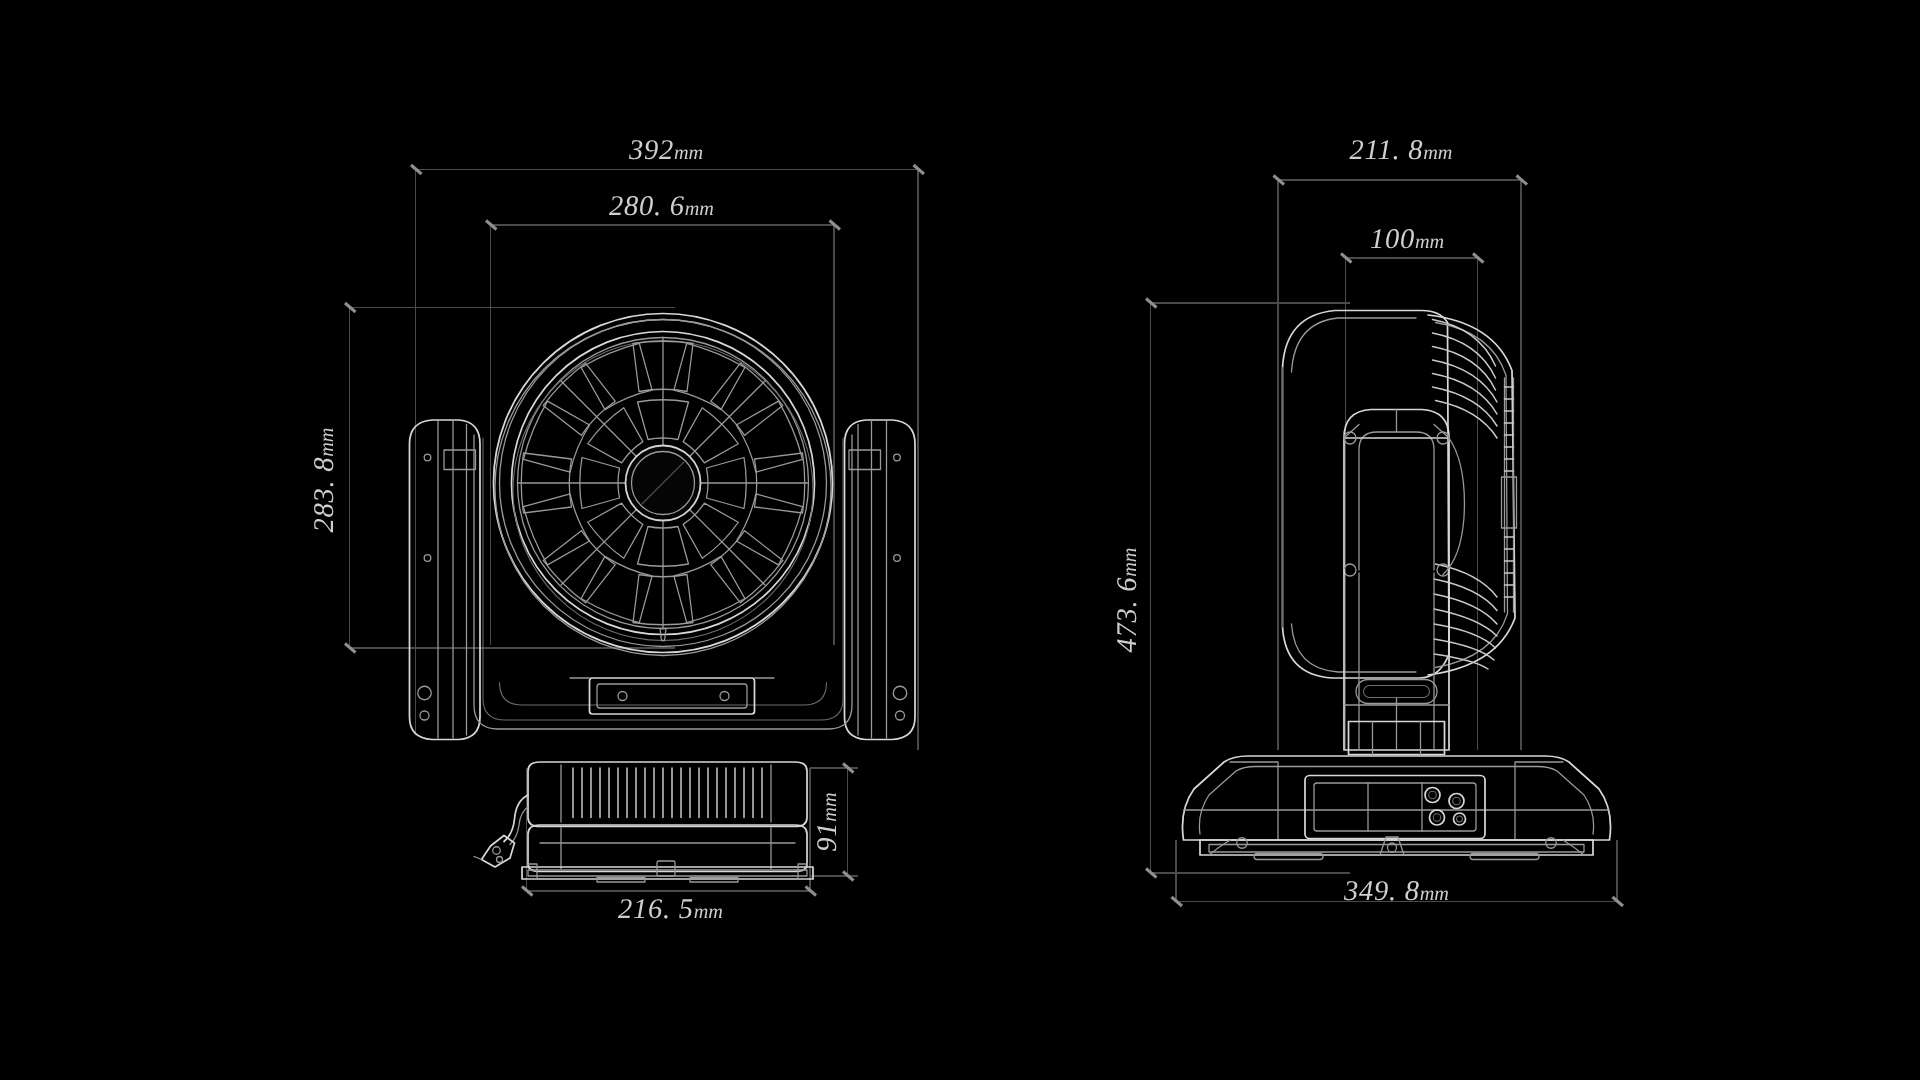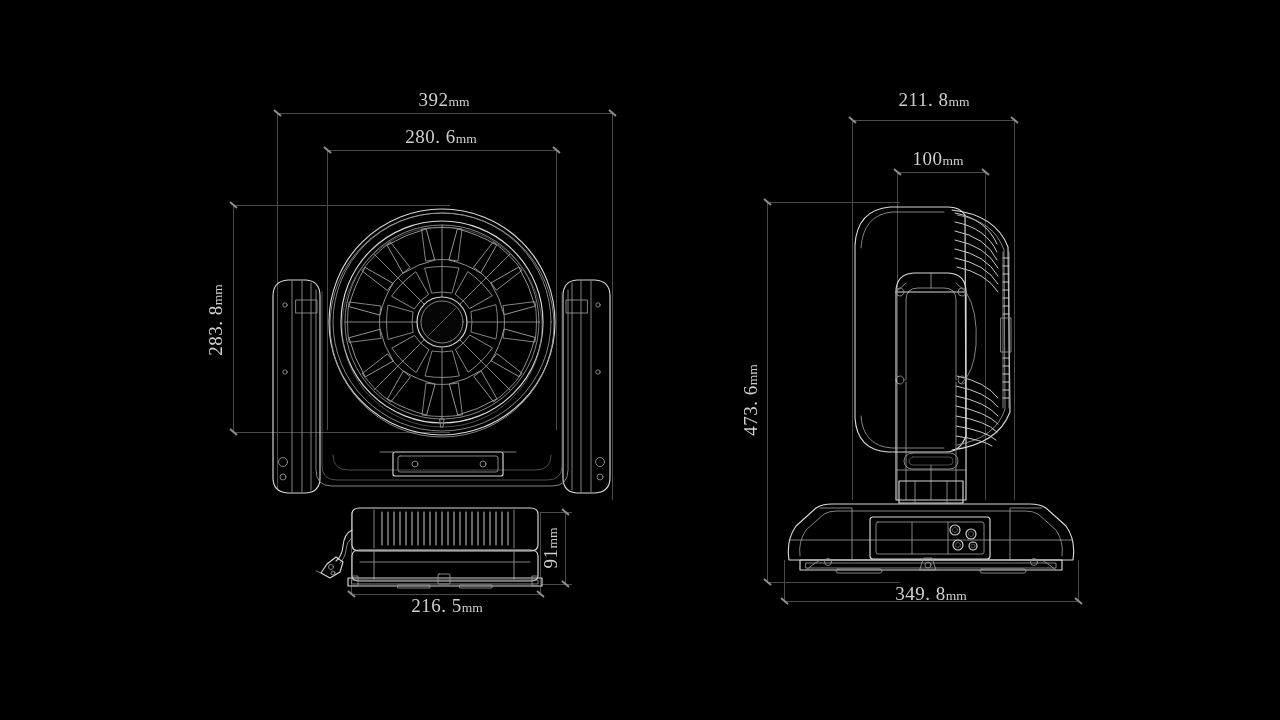--- a/index.html
+++ b/index.html
@@ -7,20 +7,21 @@
     padding: 0;
     background: #000000;
   }
   #stage {
     position: relative;
     width: 1280px;
     height: 648px;
     background: #000000;
     overflow: hidden;
     font-family: "Liberation Serif", serif;
+    font-style: italic;
   }
   #drawing-svg {
     position: absolute;
     left: 0;
     top: 0;
     width: 1280px;
     height: 720px;
     display: block;
   }
   .dim-text {

